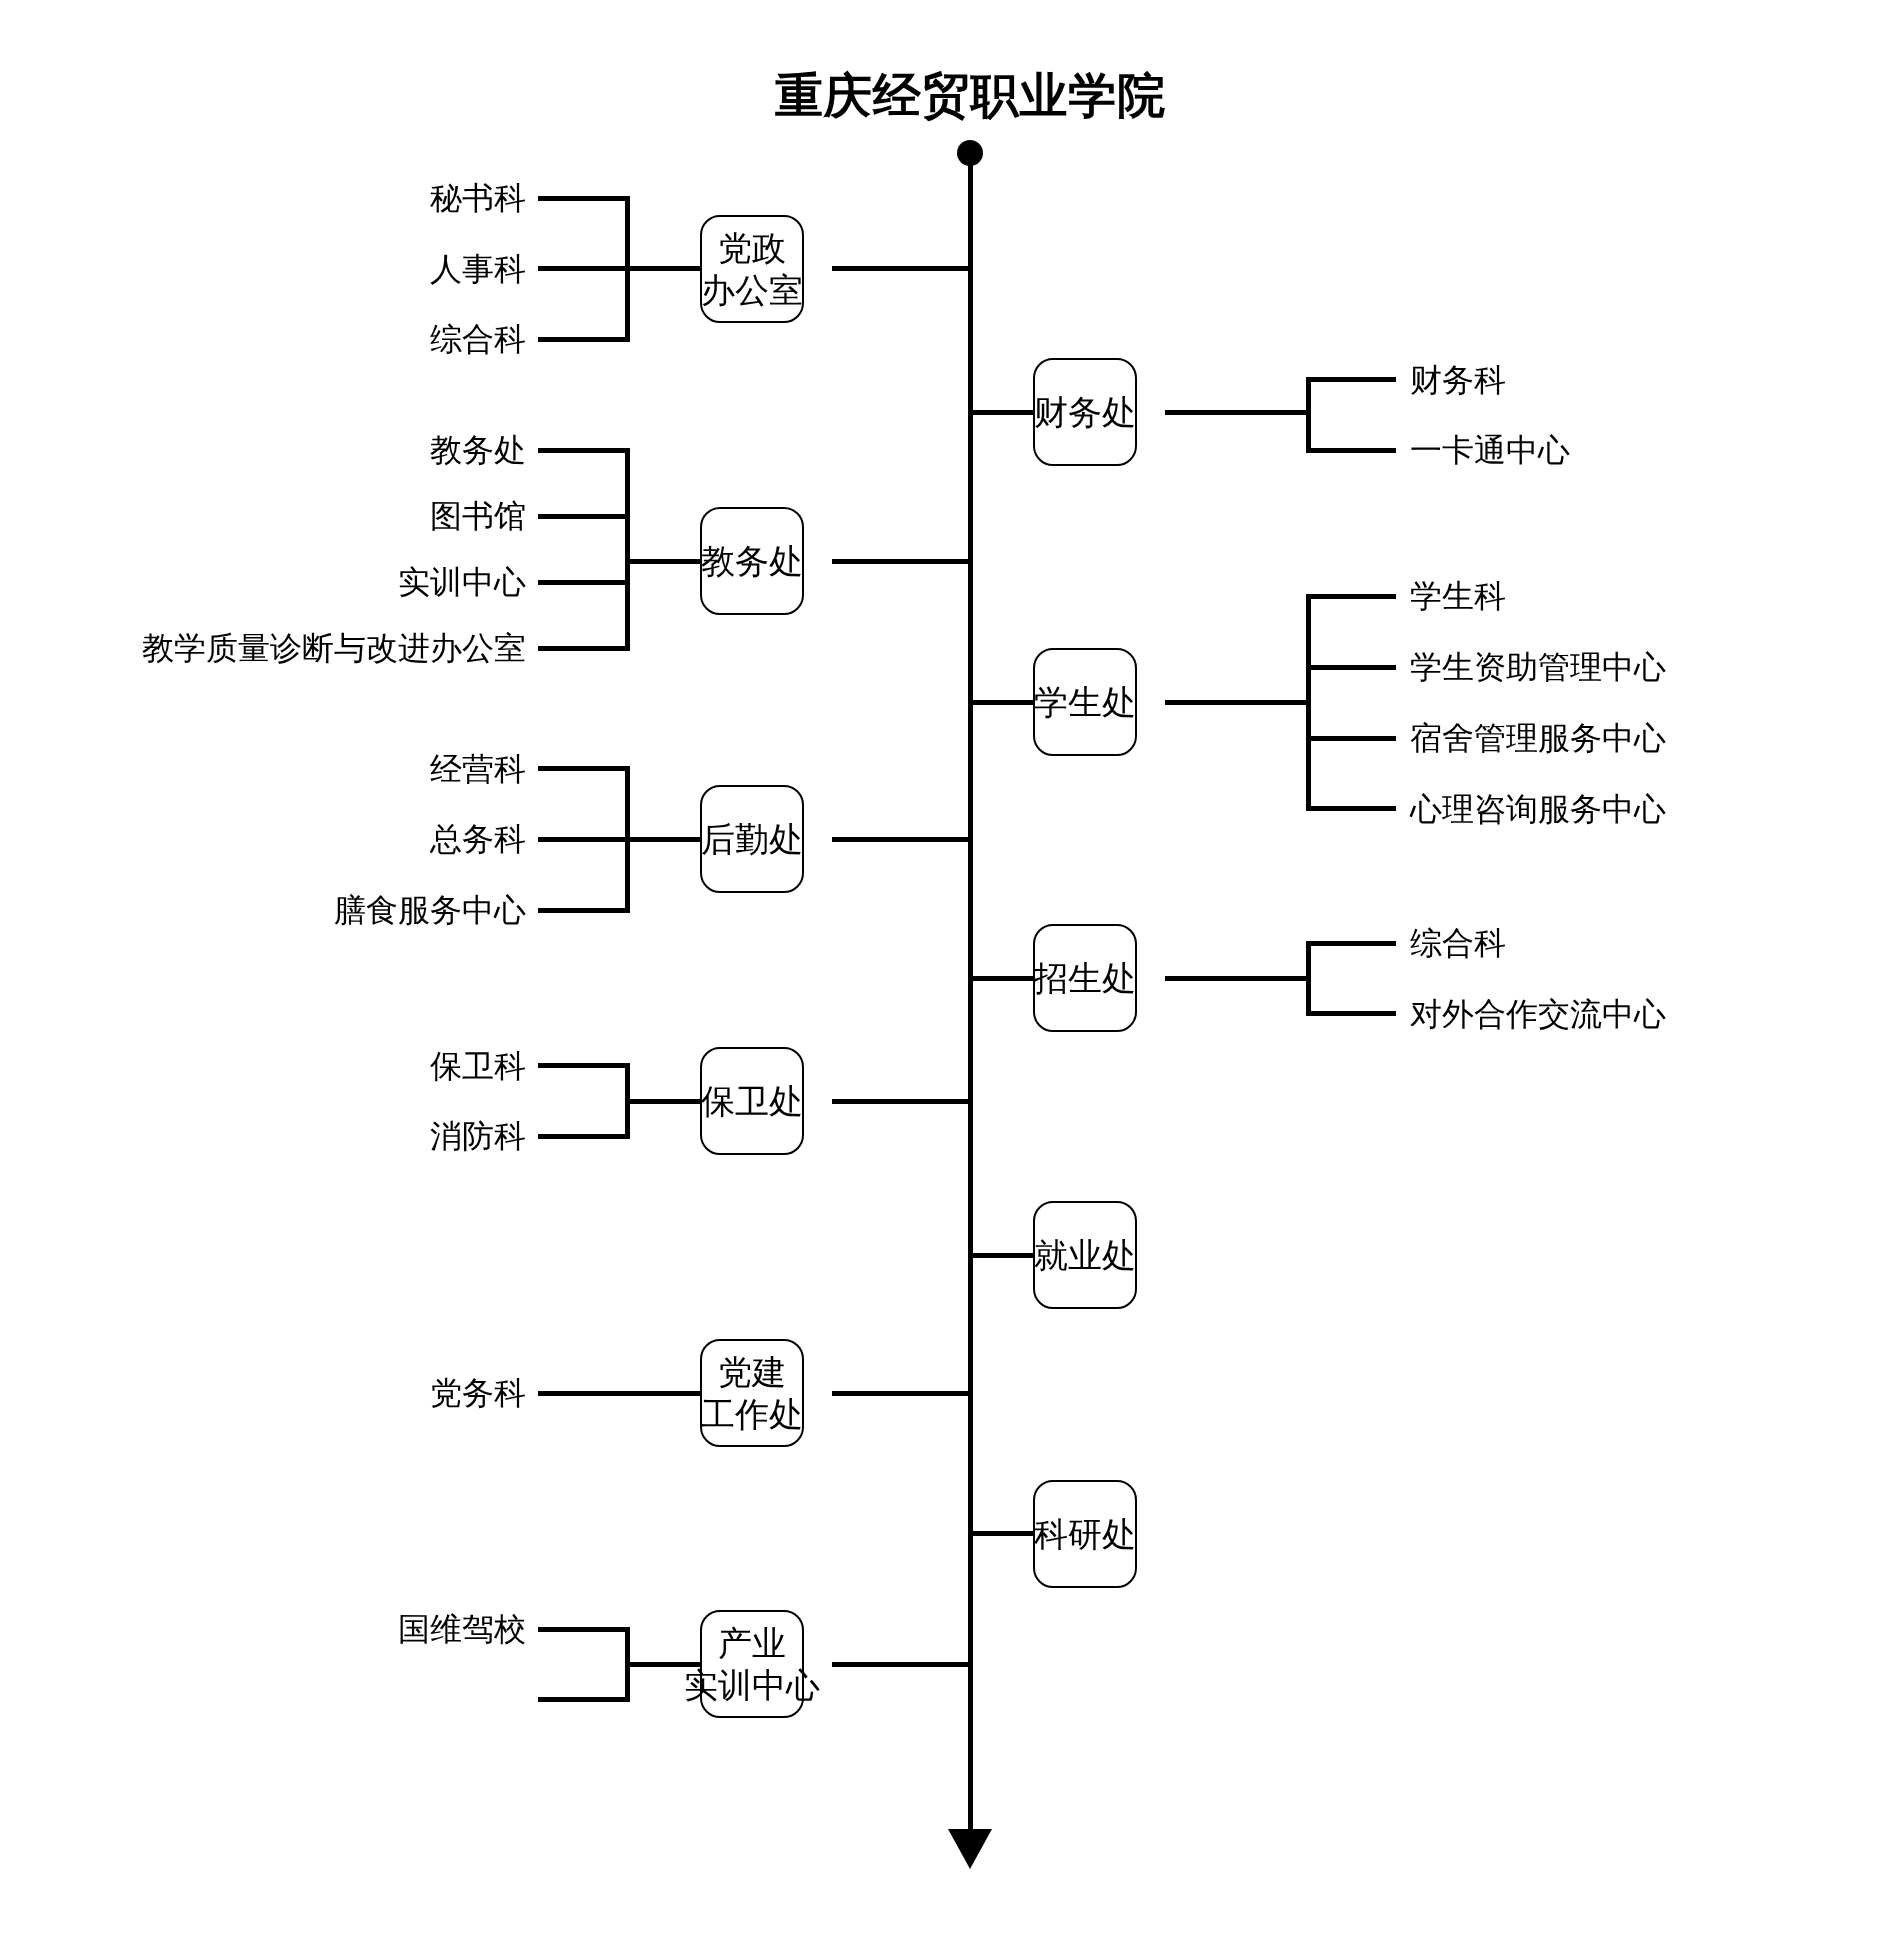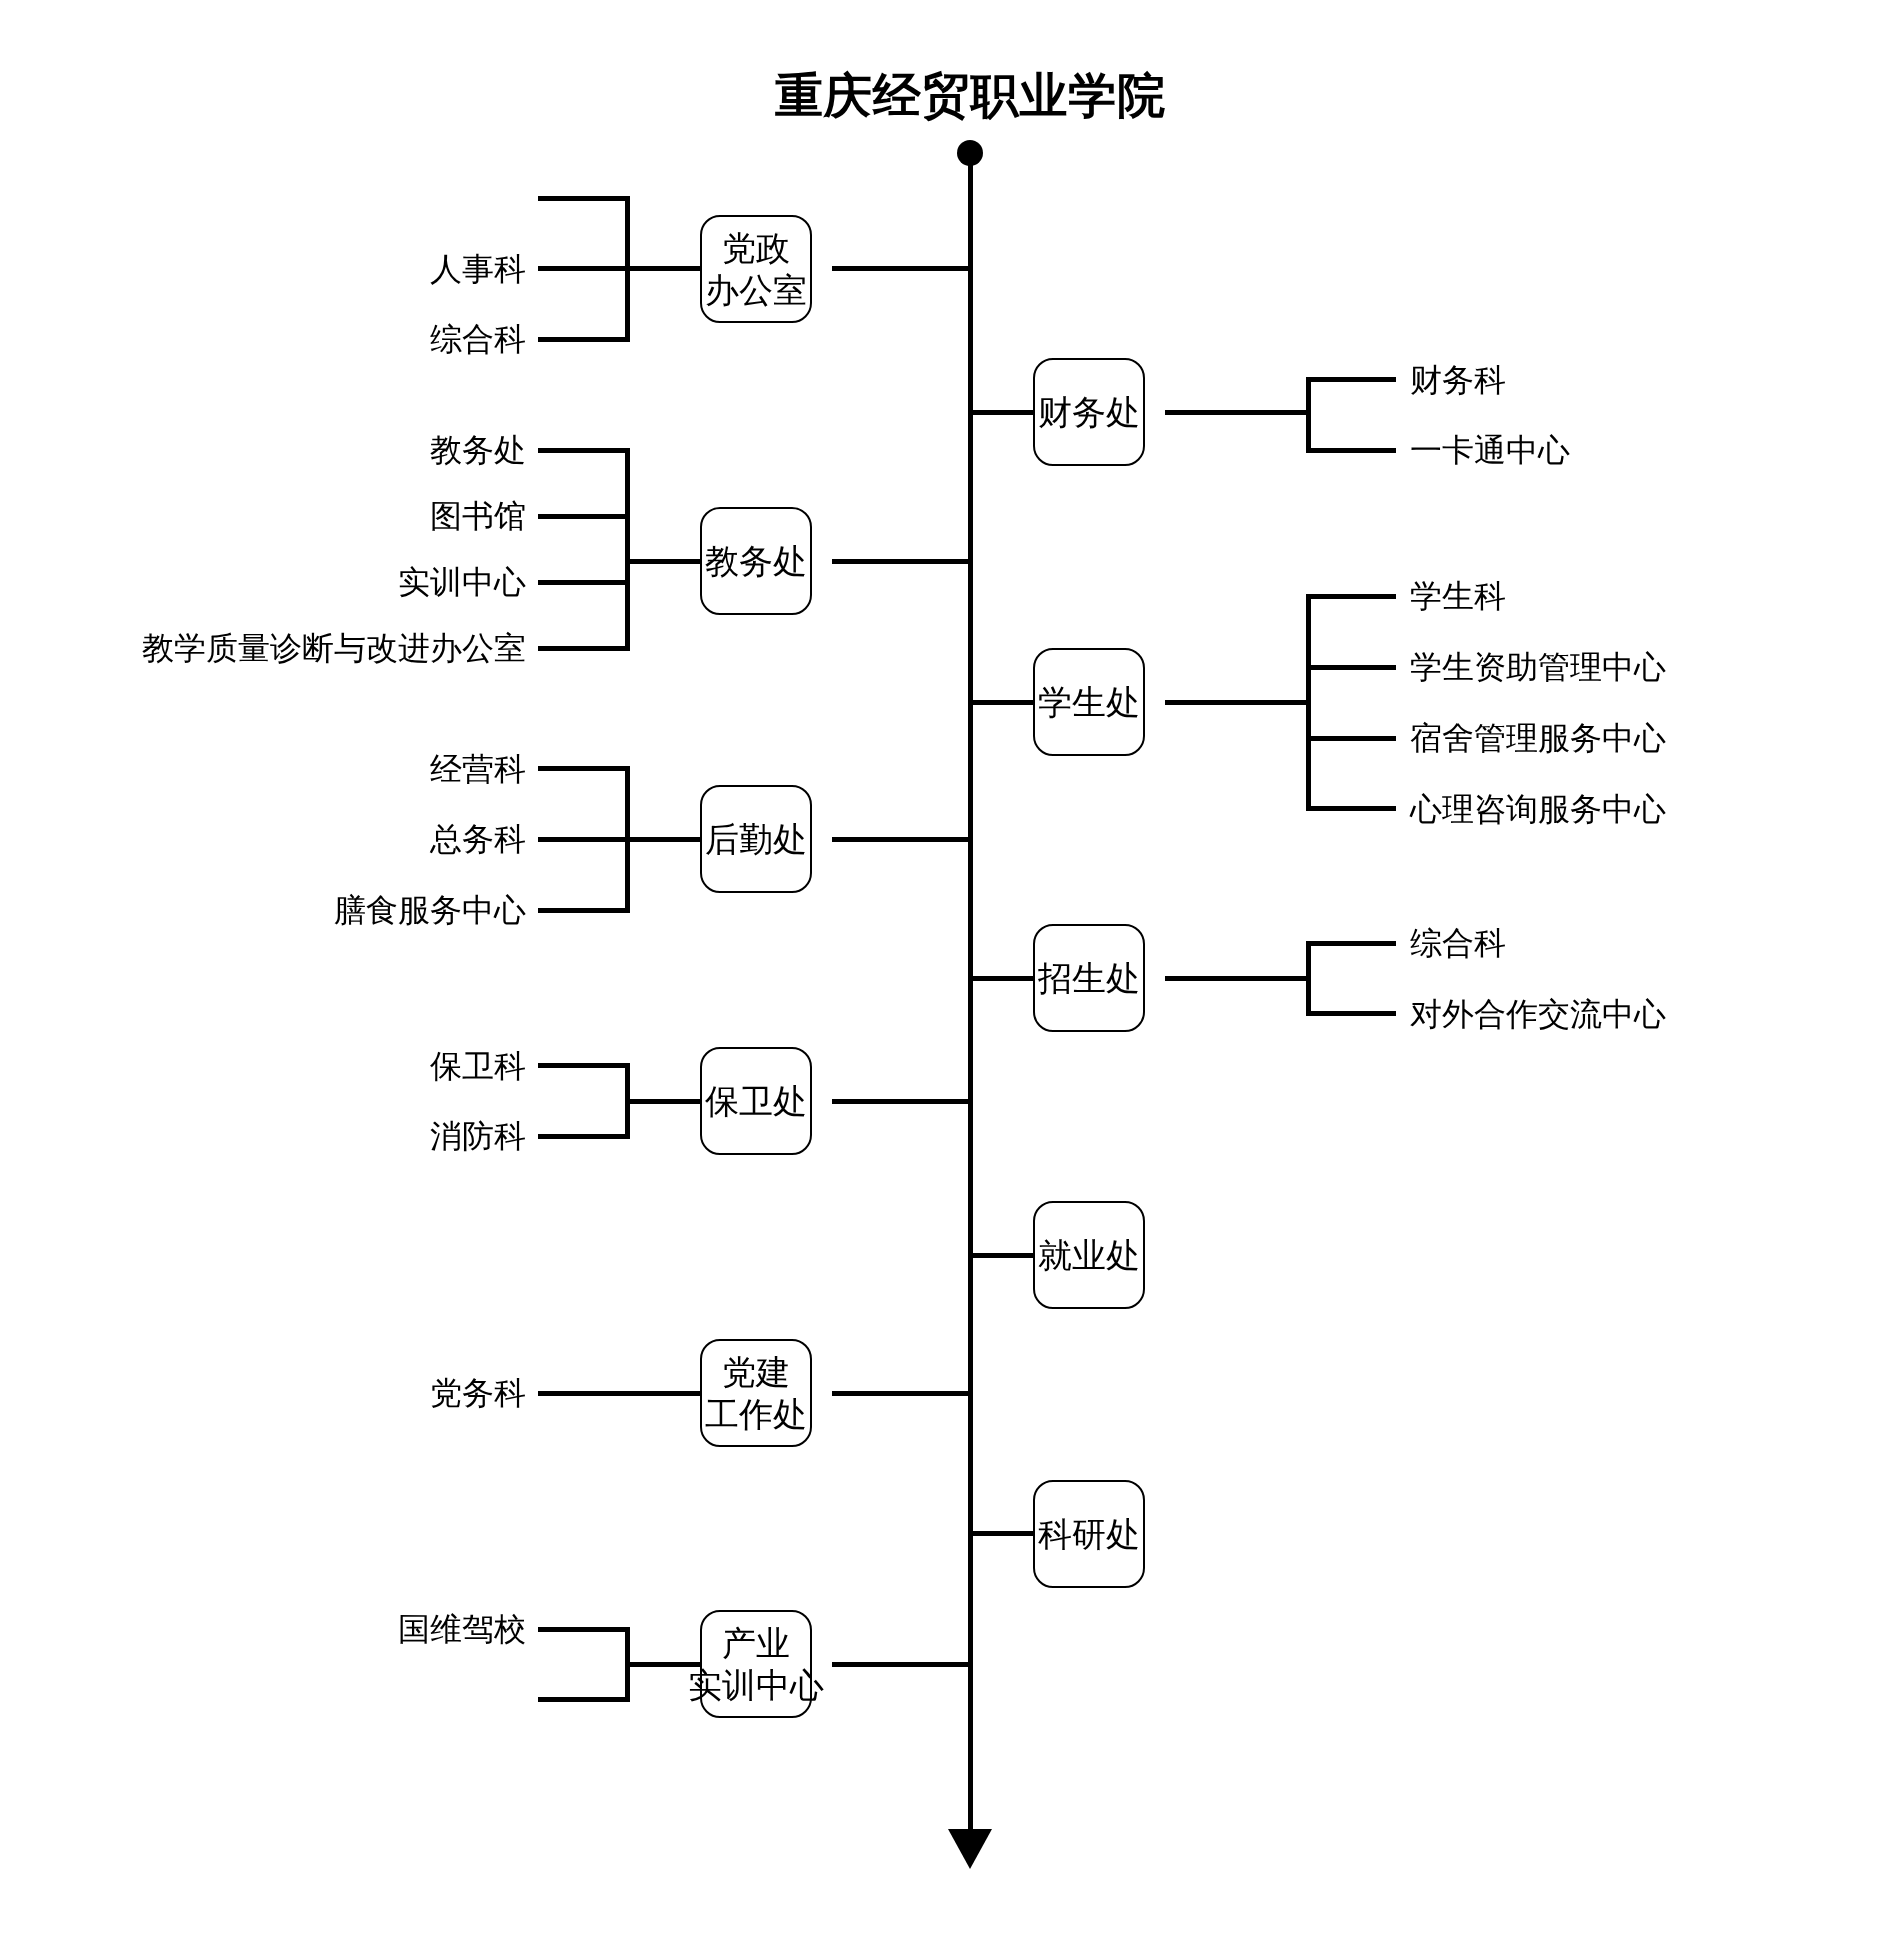--- a/index.html
+++ b/index.html
@@ -27,21 +27,21 @@
     width:26.4px;height:26.4px;border-radius:50%;background:#000;
   }
   .arrow-down{
     position:absolute;left:948px;top:1829px;
     width:0;height:0;
     border-left:22px solid transparent;
     border-right:22px solid transparent;
     border-top:40px solid #000;
   }
   .node{
-    position:absolute;width:112px;height:108px;
+    position:absolute;width:104px;height:108px;
     border:2.8px solid #000;border-radius:20px;
     background:#fff;box-sizing:border-box;
     display:flex;flex-direction:column;
     align-items:center;justify-content:center;
     font-size:34px;line-height:1.25;text-align:center;
     white-space:nowrap;
   }
   .node.left{left:700px;}
   .node.right{left:1033px;}
   .leaf-left{
@@ -67,20 +67,21 @@
 <body>
 
 <div id="canvas">
 
   <div class="title">重庆经贸职业学院</div>
 
   <div class="root-dot"></div>
   <div class="spine"></div>
   <div class="arrow-down"></div>
 
+  <div class="leaf-left" style="top:198px">秘书科</div>
   <div class="leaf-left" style="top:269px">人事科</div>
   <div class="leaf-left" style="top:339px">综合科</div>
   <div class="hline cl" style="top:196px"></div>
   <div class="hline cl" style="top:266px"></div>
   <div class="hline cl" style="top:337px"></div>
   <div class="vline brl" style="top:196px;height:146px"></div>
   <div class="hline st" style="top:266px"></div>
   <div class="hline cn" style="top:266px"></div>
   <div class="node left" style="top:215px">
     <span>党政</span>

